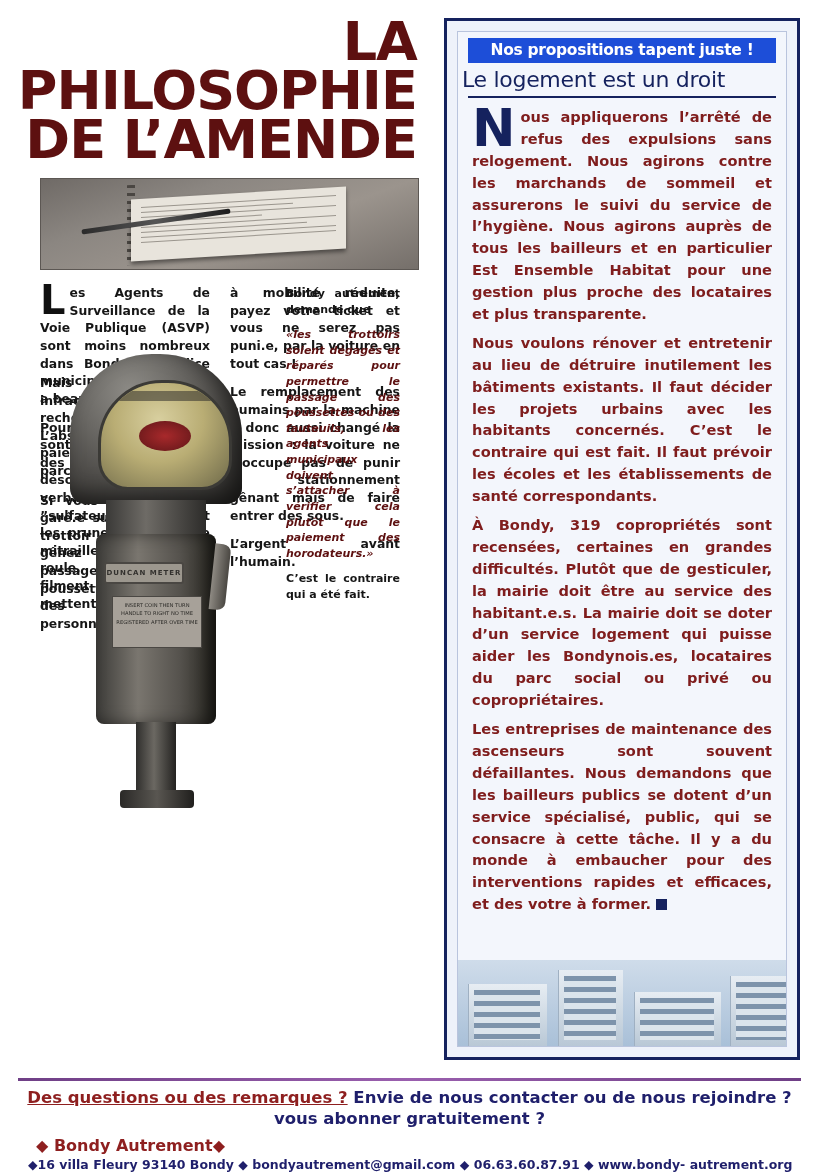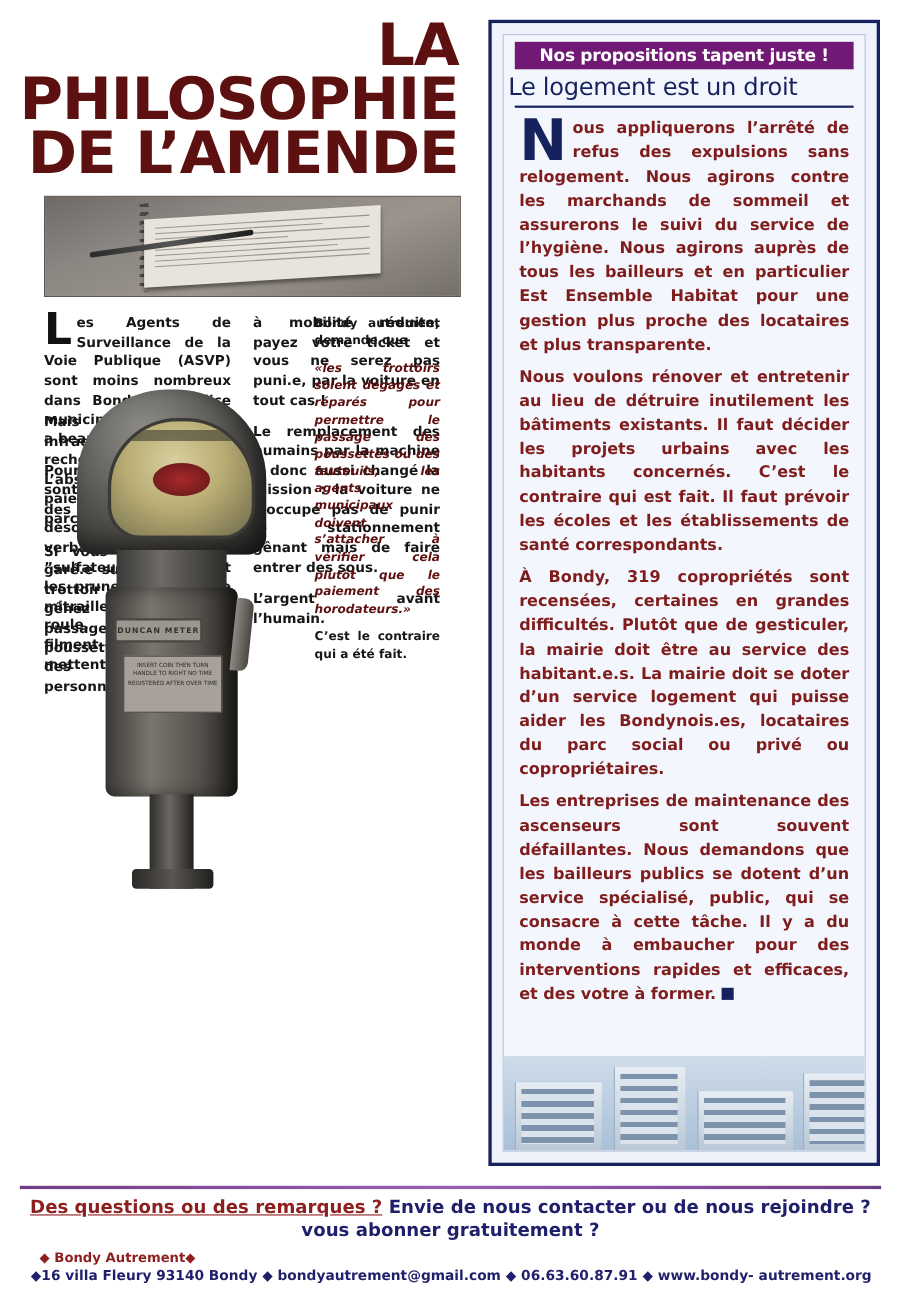--- a/index.html
+++ b/index.html
@@ -232,21 +232,21 @@
   }
   .right-inner {
     border: 1px solid #b9c4dd;
     background: #f3f6fc;
     height: 100%;
     box-sizing: border-box;
     position: relative;
     overflow: hidden;
   }
   .kicker {
-    background: #701a75;
+    background: #1d4ed8;
     color: #ffffff;
     font-weight: bold;
     font-size: 15.5px;
     text-align: center;
     padding: 3px 4px 4px;
     margin: 6px 10px 0 10px;
     letter-spacing: -0.3px;
   }
   .subhead {
     color: #15225e;
@@ -319,21 +319,21 @@
     text-align: center;
     font-weight: bold;
     font-size: 16.5px;
     line-height: 1.3;
     color: #1f1f6b;
   }
   .foot-q .hl { color: #8e1f1f; text-decoration: underline; }
   .foot-org {
     margin-top: 6px;
     font-weight: bold;
-    font-size: 12px;
+    font-size: 16px;
     color: #8e1f1f;
     padding-left: 18px;
   }
   .foot-contact {
     margin-top: 2px;
     font-weight: bold;
     font-size: 12.5px;
     color: #1f1f6b;
     padding-left: 10px;
   }

